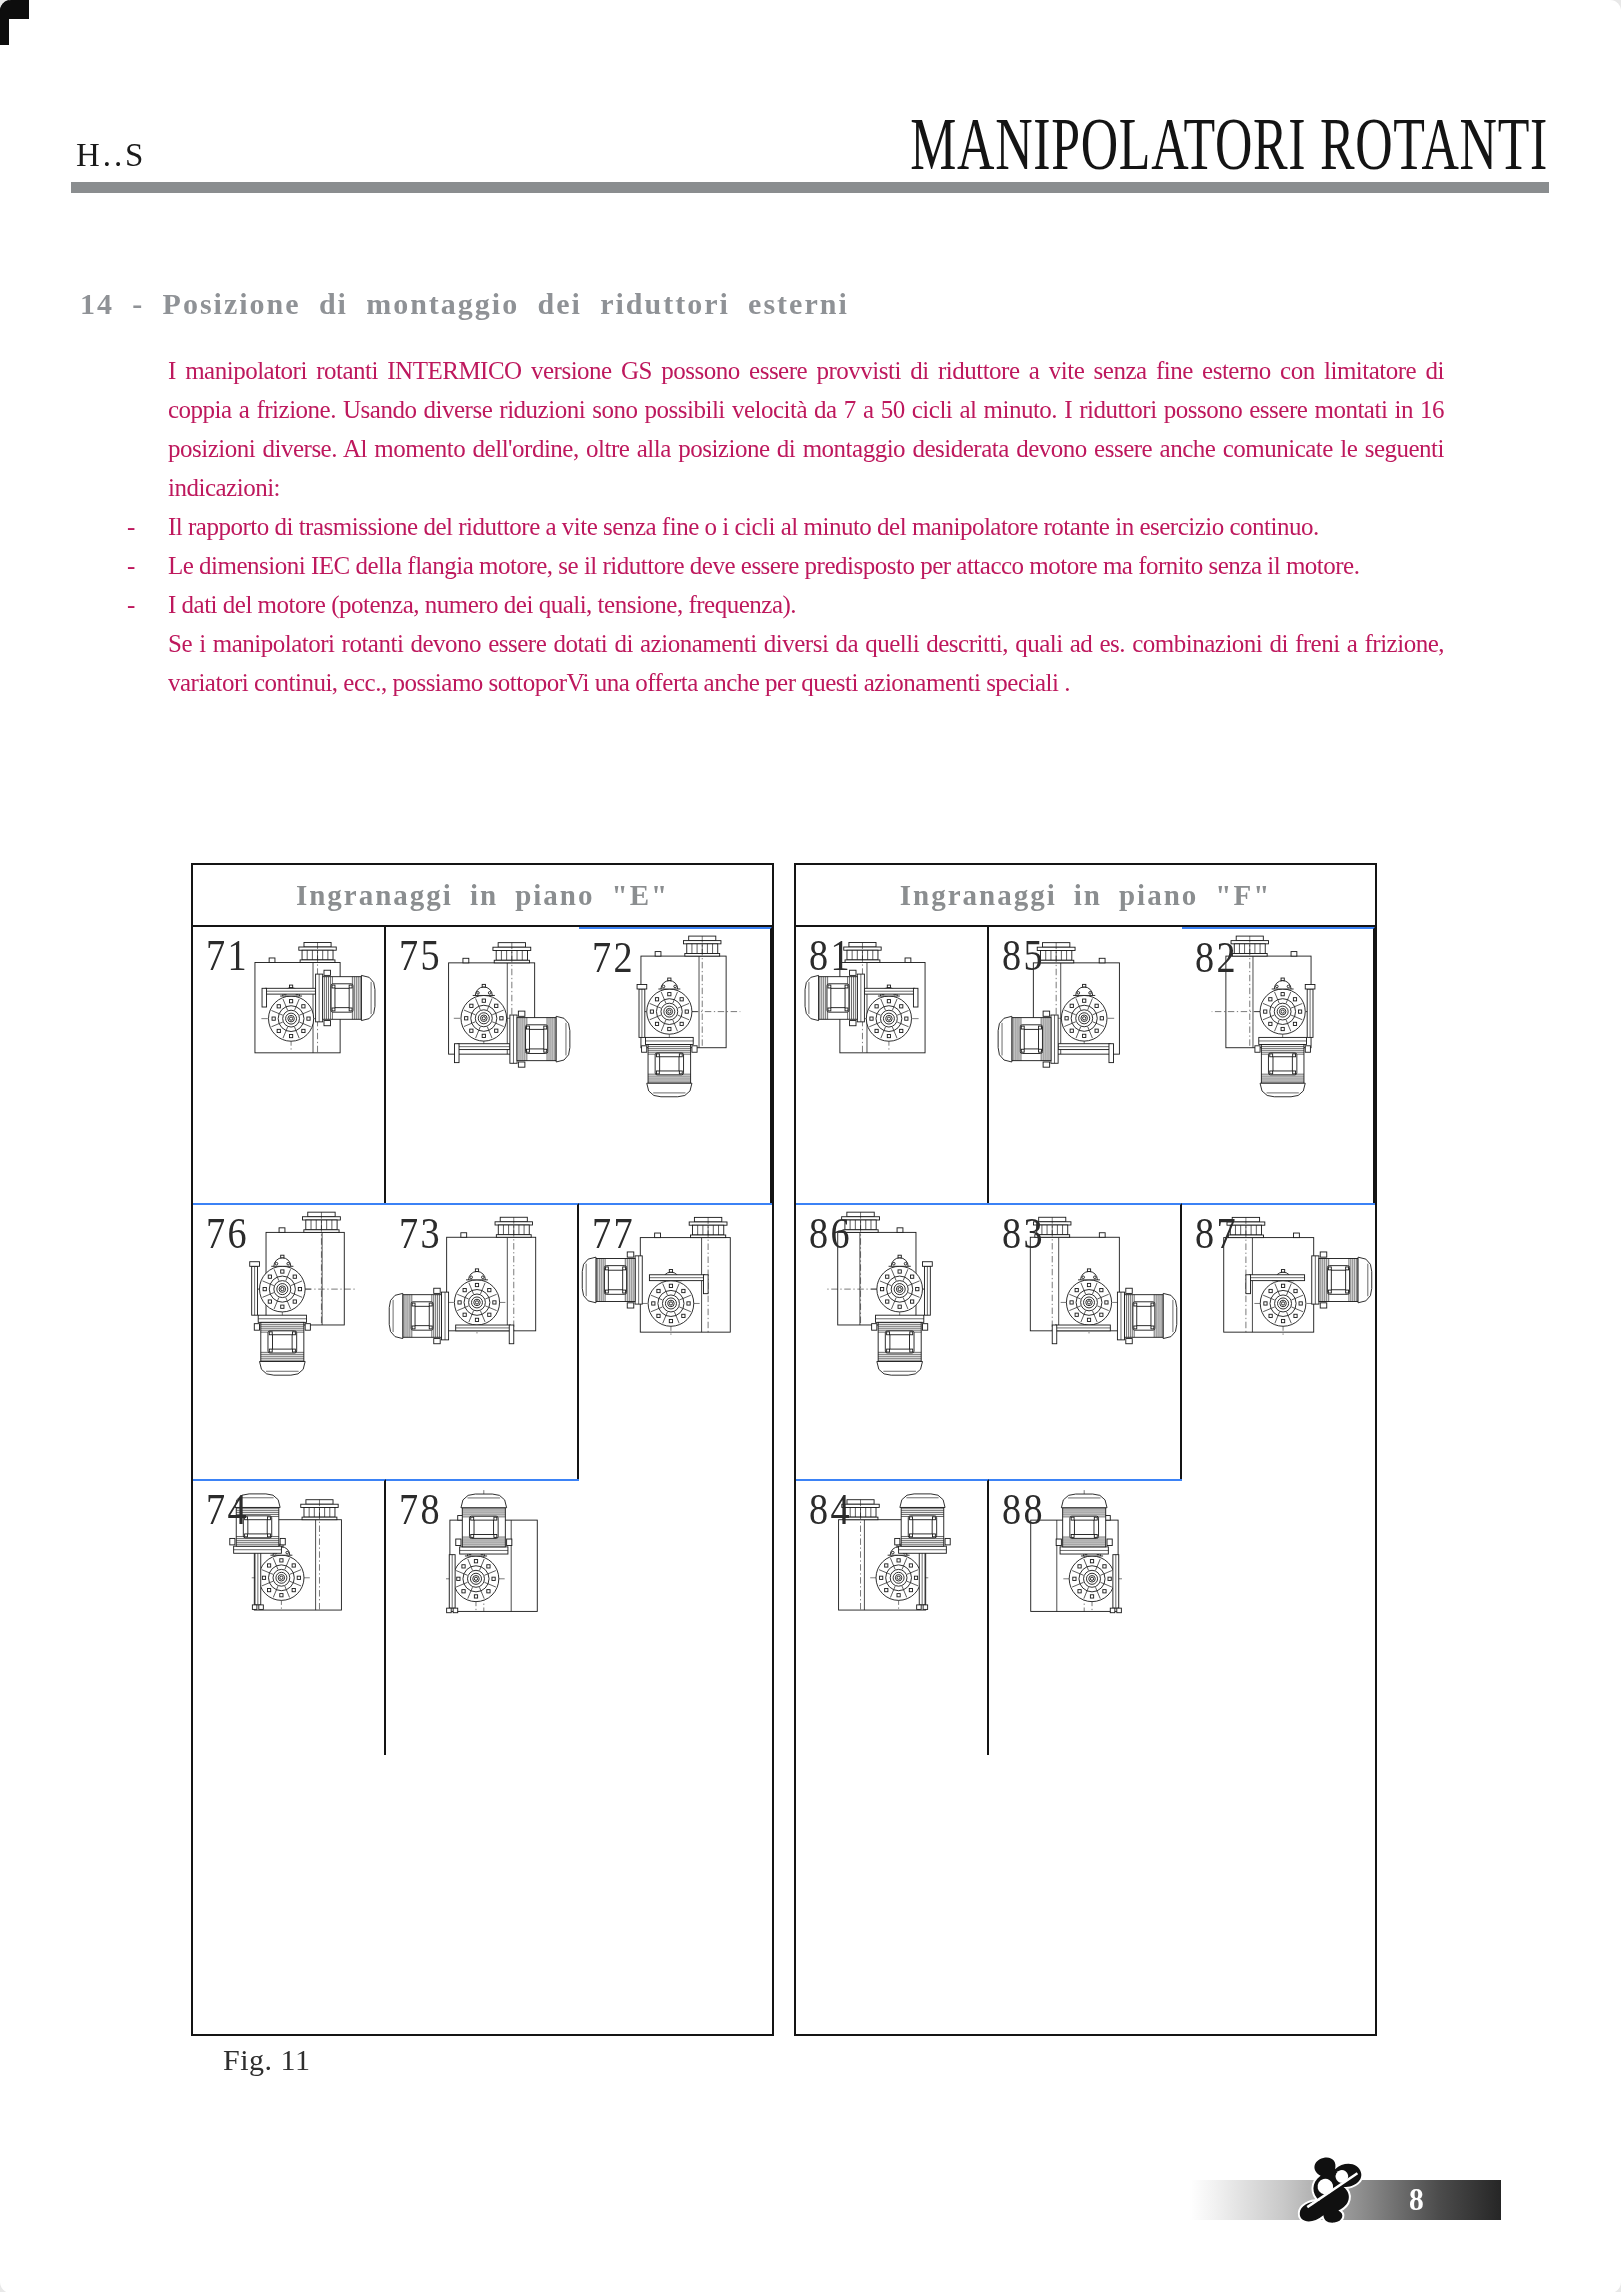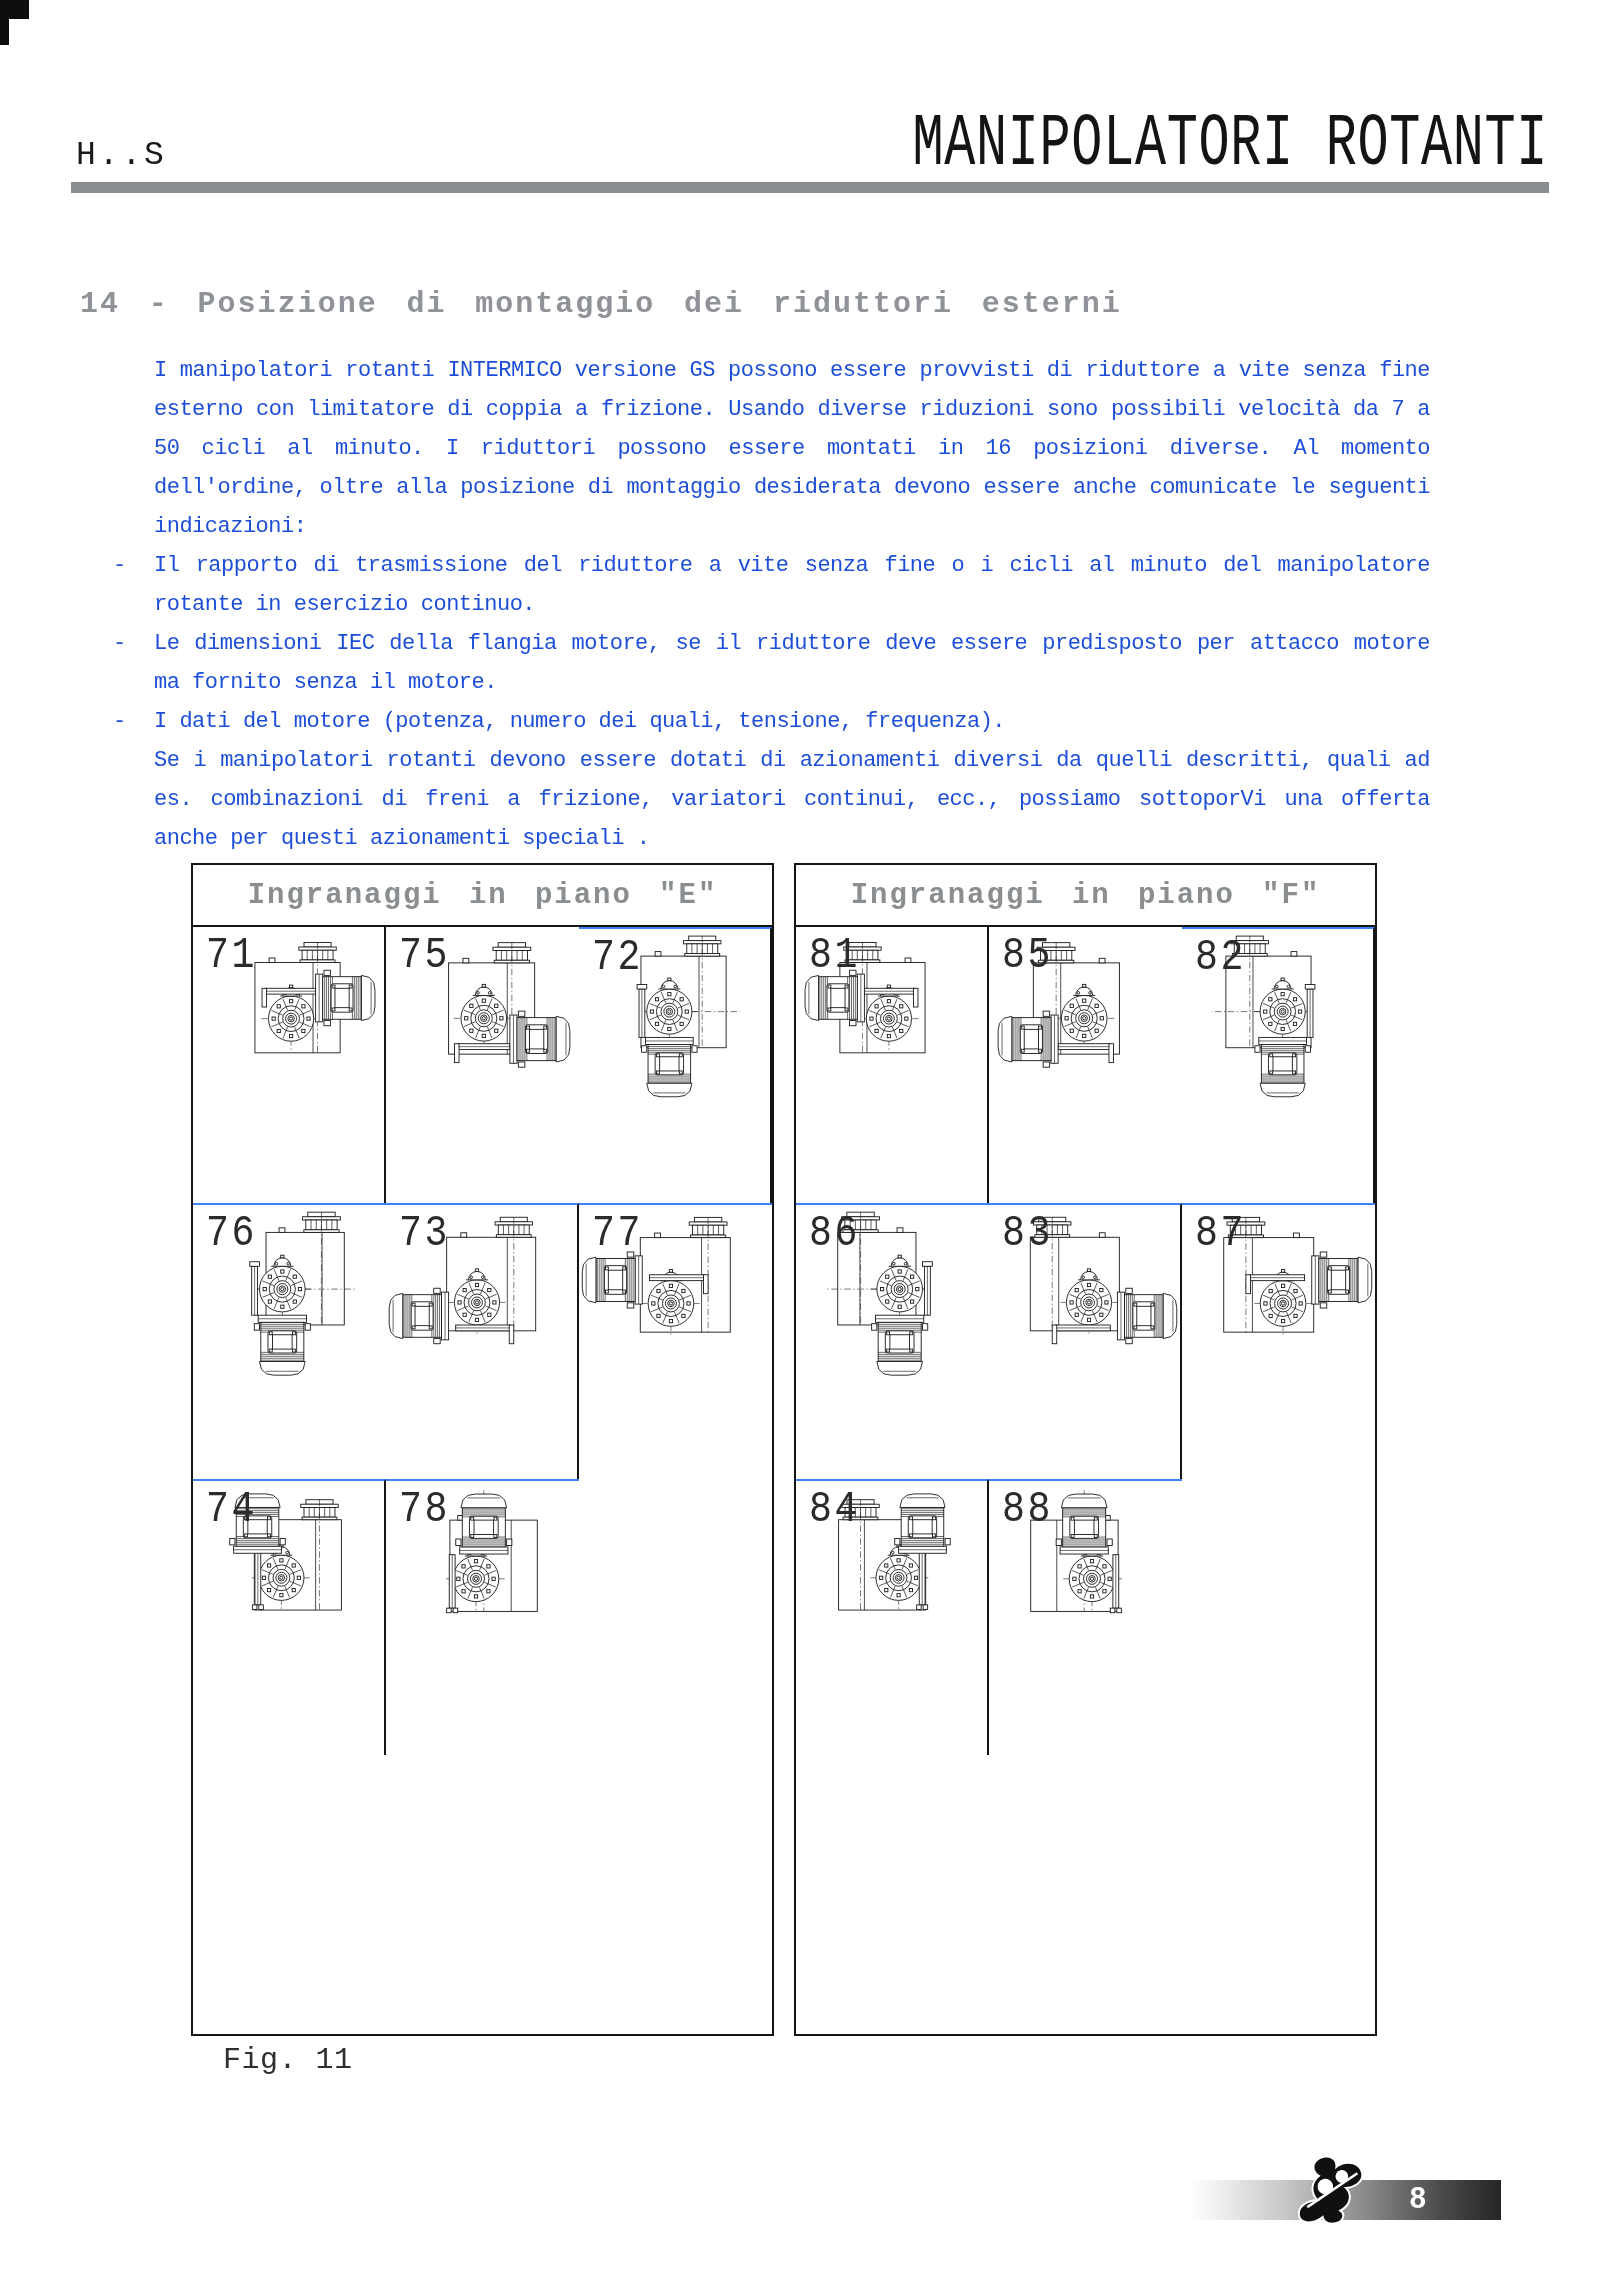--- a/index.html
+++ b/index.html
@@ -1,19 +1,20 @@
 <!DOCTYPE html>
 <html><head>
 <meta charset="utf-8">
 <style>
   html,body{margin:0;padding:0;background:#e8e8e8;}
   .page{
     position:relative; width:1621px; height:2293px; background:#ffffff;
-    font-family:Liberation Mono, monospace; color:#1c1c1c; overflow:hidden;
+    font-family:Liberation Serif, serif; color:#1c1c1c; overflow:hidden;
     margin:0 auto;
+    border-radius:11px;
   }
   
   .corner-a{position:absolute;left:0;top:0;width:29px;height:18.6px;background:#0d0d0d;}
   .corner-b{position:absolute;left:0;top:0;width:8.8px;height:45px;background:#0d0d0d;}
 
   
   .doc-code{position:absolute;left:76px;top:137px;font-size:33px;letter-spacing:2.9px;color:#1a1a1a;}
   .doc-title{
     position:absolute; right:73px; top:102px; font-size:74px; color:#141414;
     white-space:nowrap; transform:scaleX(0.70); transform-origin:100% 50%;
@@ -22,22 +23,22 @@
   .header-bar{position:absolute;left:71px;top:182px;width:1478px;height:10.8px;background:#8a8d8f;}
 
   
   .section-heading{
     position:absolute;left:80px;top:287px;font-size:30px;font-weight:bold;color:#8f9296;
     letter-spacing:2px;word-spacing:8.8px;white-space:nowrap;
   }
 
   
   .bodytext{
-    position:absolute;left:154px;top:351px;width:1276px;
-    font-size:22px;line-height:39px;letter-spacing:-0.5px;color:#1d4ed8;
+    position:absolute;left:168px;top:351px;width:1276px;
+    font-size:25px;line-height:39px;letter-spacing:-0.5px;color:#be185d;
     text-align:justify;
   }
   .bodytext p{margin:0;}
   .bullet-list{margin:0;}
   .bullet-item{position:relative;text-align:justify;}
   .bullet-dash{position:absolute;left:-41px;top:0;}
   .para2{margin-top:37px;}
 
   
   .panel{

